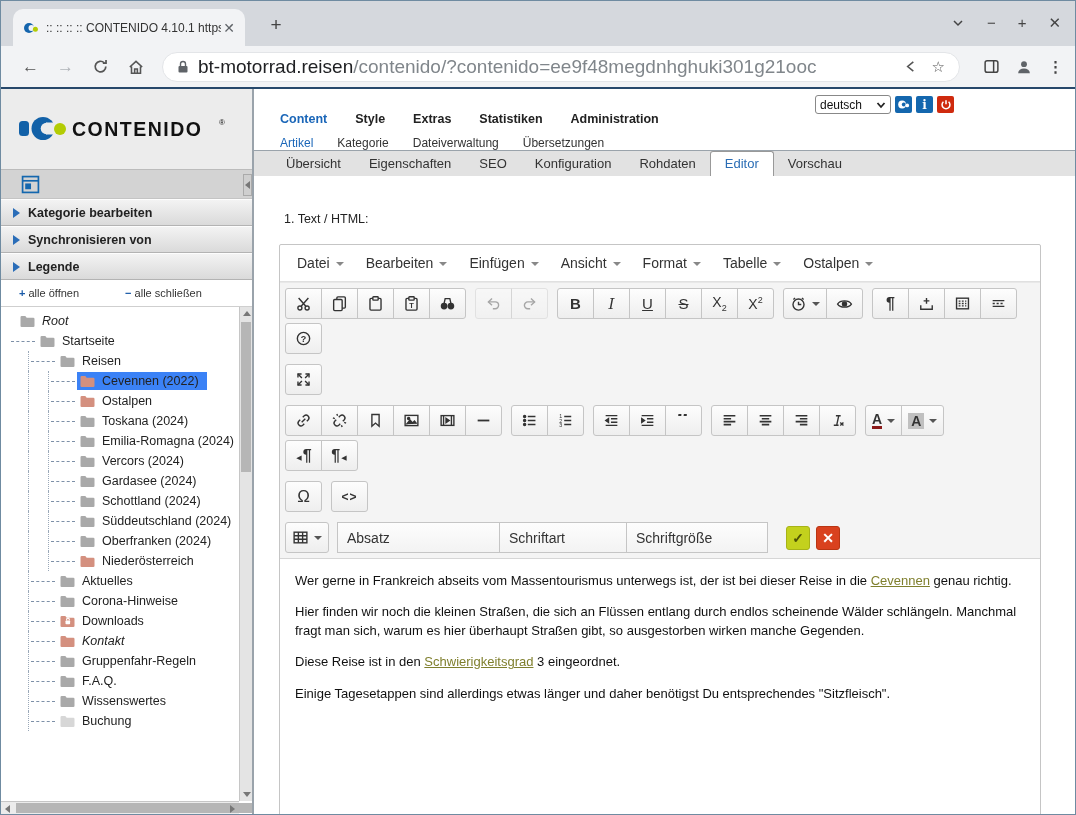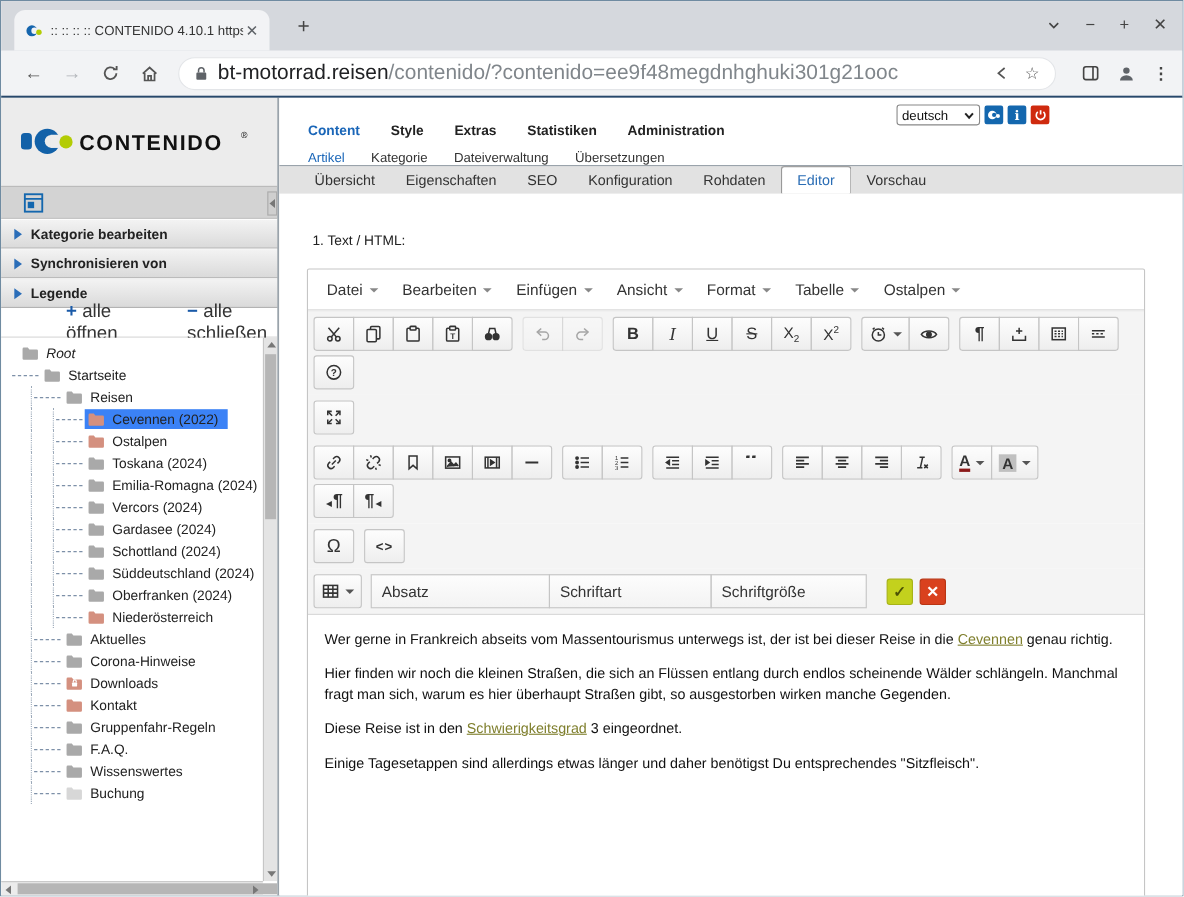--- a/index.html
+++ b/index.html
@@ -39,21 +39,21 @@
   .collapse-handle { position:absolute; right:0; top:4px; width:9px; height:22px; background:#cfcfcf;
                 border:1px solid #aaa; display:flex; align-items:center; justify-content:center; }
   .tri-left { width:0; height:0; border-top:4px solid transparent; border-bottom:4px solid transparent;
               border-right:5px solid #777; }
   .accordion { height:27px; background:linear-gradient(#f3f3f3,#dadada); border-top:1px solid #fdfdfd;
                border-bottom:1px solid #b3b3b3; display:flex; align-items:center; padding-left:12px;
                font-size:12.5px; font-weight:bold; color:#222; cursor:pointer; }
   .acc-arrow { width:0; height:0; border-left:7px solid #2a6db8; border-top:5px solid transparent;
                border-bottom:5px solid transparent; margin-right:8px; }
   .expandrow { height:27px; background:#fff; border-bottom:1px solid #cfcfcf; display:flex; align-items:center;
-               font-size:17px;padding-left:41px; }
+               font-size:11px; }
   .expandrow a { color:#333; text-decoration:none; cursor:pointer; }
   .expandrow .sym { color:#1a5aa8; font-weight:bold; }
   .exp-open { margin-left:18px; } .exp-close { margin-left:46px; }
 
   .tree-wrap { flex:1; position:relative; background:#fff; overflow:hidden; }
   .tree { position:absolute; left:0; top:4px; right:13px; bottom:13px; overflow:hidden; }
   .trow { position:relative; height:20px; display:flex; align-items:center; font-size:12.5px; color:#222; }
   .guide { position:absolute; top:0; bottom:0; border-left:1px dotted #9aa8b8; }
   .hconn { position:absolute; top:10px; height:0; border-top:1px dashed #7d90a8; }
   .fold { width:17px; height:14px; flex:0 0 auto; }
@@ -418,21 +418,21 @@
                   <path d="M1 3.2 q0-1.2 1.2-1.2 h3.6 l1.4 1.7 h6.6 q1.2 0 1.2 1.2 v7 q0 1.1-1.2 1.1 H2.2 Q1 13 1 11.9 Z" fill="#d4907f"></path>
                   <rect x="6" y="6.4" width="4.6" height="3.8" rx="0.8" fill="#fff"></rect>
                   <path d="M7.1 6.4 V5.5 a1.35 1.35 0 0 1 2.7 0 V6.4" stroke="#fff" fill="none" stroke-width="1.1"></path>
                 </svg>
                 <span class="tlabel">Downloads</span>
               </div>
             </div>
             <div class="trow">
               <div class="guide" style="left: 27px;"></div>
               <div class="hconn" style="left: 30px; width: 24px;"></div>
-              <div class="node" style="margin-left: 56px;">
+              <div class="node" style="margin-left: 56px; font-style: italic;">
                 <svg viewBox="0 0 16 14" class="fold">
                   <path d="M1 3.2 q0-1.2 1.2-1.2 h3.6 l1.4 1.7 h6.6 q1.2 0 1.2 1.2 v7 q0 1.1-1.2 1.1 H2.2 Q1 13 1 11.9 Z" fill="#d4907f"></path>
                 </svg>
                 <span class="tlabel">Kontakt</span>
               </div>
             </div>
             <div class="trow">
               <div class="guide" style="left: 27px;"></div>
               <div class="hconn" style="left: 30px; width: 24px;"></div>
               <div class="node" style="margin-left: 56px;">
@@ -828,21 +828,21 @@
                   <path d="M2 6.3 H14 M2 9.6 H14 M6 3 V13 M10 3 V13"></path>
                   </svg>
                 <span class="caret"></span>
               </div>
             </div>
             <div class="btn-group">
               <div class="mce-select" style="width:163px">
                 <span>Absatz</span>
                   <span class="caret" style="border-top-color:#555"></span>
                 </div>
-              <div class="mce-select" style="width:148px">
+              <div class="mce-select" style="width:128px">
                 <span>Schriftart</span>
                   <span class="caret" style="border-top-color:#555"></span>
                 </div>
               <div class="mce-select" style="width:142px">
                 <span>Schriftgröße</span>
                   <span class="caret" style="border-top-color:#555"></span>
                 </div>
             </div>
             <div style="width:6px"></div>
             <div class="tb-colorbtn c-green">✓</div>

